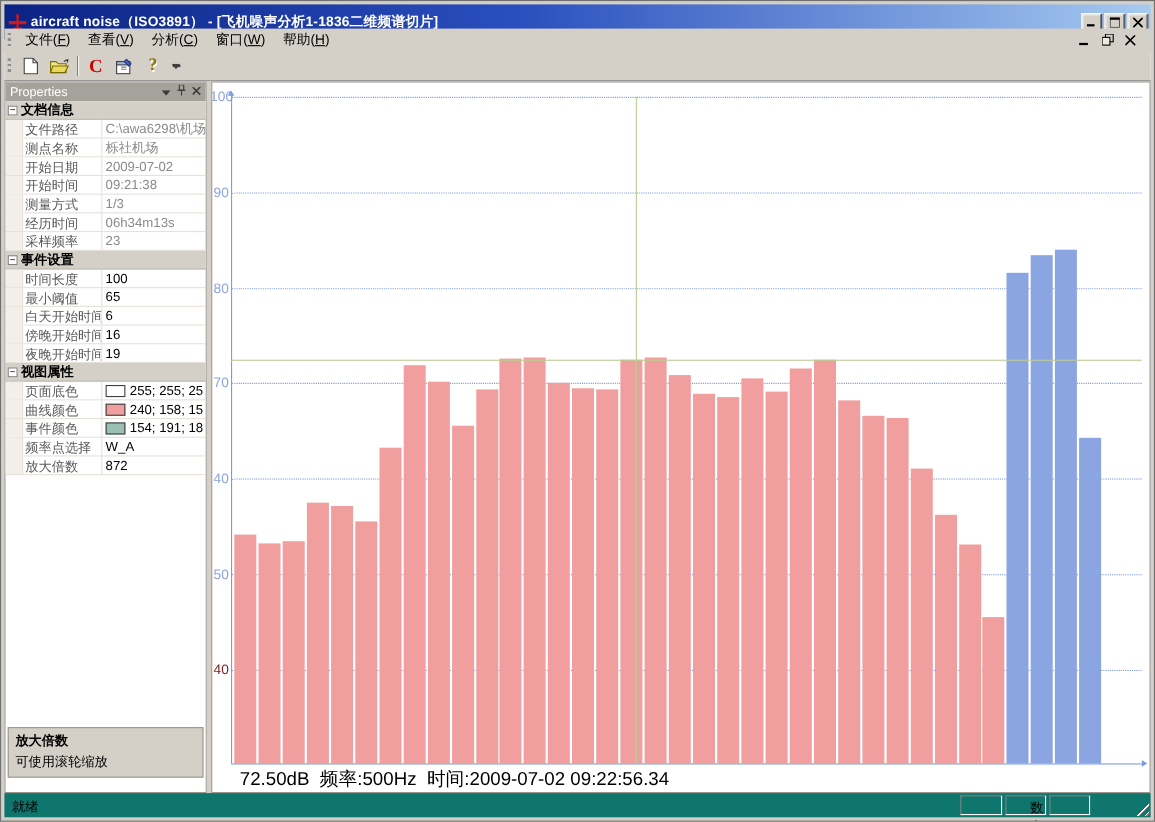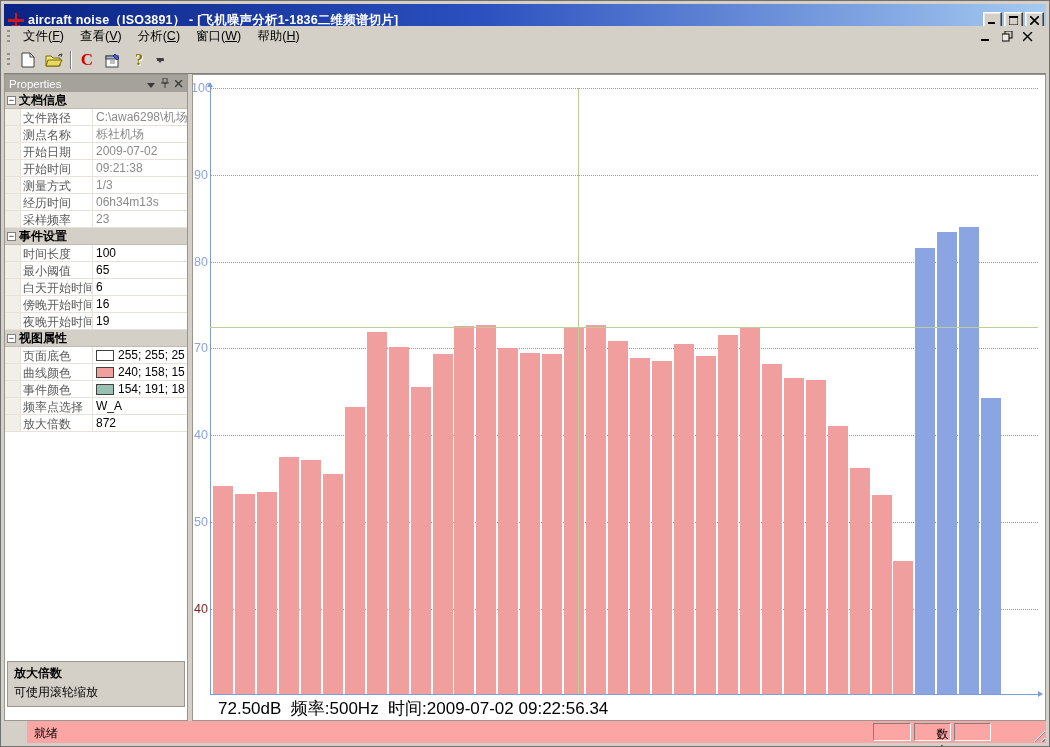--- a/index.html
+++ b/index.html
@@ -88,21 +88,21 @@
   .tick-label { position:absolute; width:17px; text-align:right; font-size:12.5px; color:#8ca3dd; }
   .axis-v { position:absolute; width:1px; background:#7e9cd9; }
   .axis-h { position:absolute; height:1px; background:#7e9cd9; }
   .bar { position:absolute; }
   .crosshair-h { position:absolute; height:1px; background:#bccd96; }
   .crosshair-v { position:absolute; width:1px; background:#bccd96; }
   .arrow-up { position:absolute; width:0; height:0; border-left:3px solid transparent; border-right:3px solid transparent; border-bottom:5px solid #7e9cd9; }
   .arrow-right { position:absolute; width:0; height:0; border-top:3px solid transparent; border-bottom:3px solid transparent; border-left:5px solid #7e9cd9; }
   .readout { position:absolute; left:25px; top:622px; font-size:17px; color:#000; white-space:pre; }
   
-  .statusbar { position:absolute; left:3px; right:3px; bottom:3px; height:22px; background:#fca5a5; font-size:12px;margin-left:23px; }
+  .statusbar { position:absolute; left:3px; right:3px; bottom:3px; height:22px; background:#0f766e; font-size:12px; }
   .status-msg { position:absolute; left:7px; top:4px; color:#000; }
   .status-pane {
     position:absolute; top:2px; height:18px; border:1px solid;
     border-color:#808080 #fff #fff #808080; text-align:center; padding-top:2px; color:#000;padding-left:20px;
   }
   .size-grip { position:absolute; right:1px; bottom:1px; width:13px; height:13px;
     background:
       linear-gradient(135deg, transparent 0 50%, transparent 0) ,
       repeating-linear-gradient(135deg,#fff 0 1px,#808080 1px 2px,transparent 2px 5px);
     clip-path:polygon(100% 0,100% 100%,0 100%);

